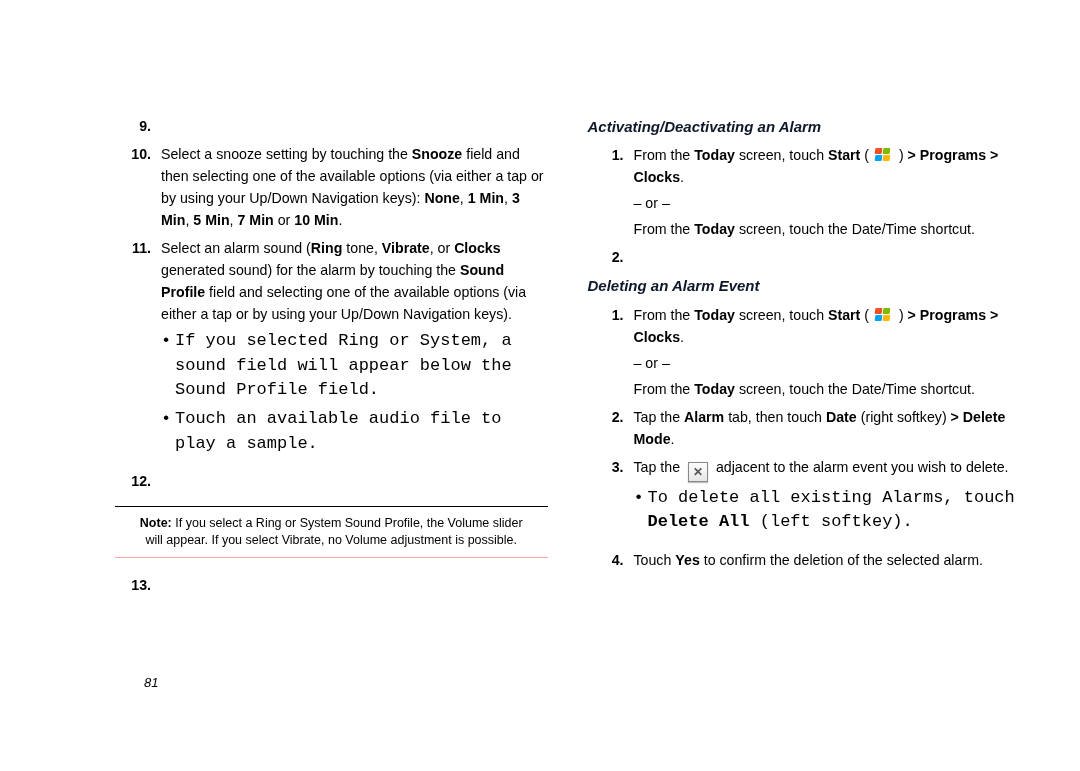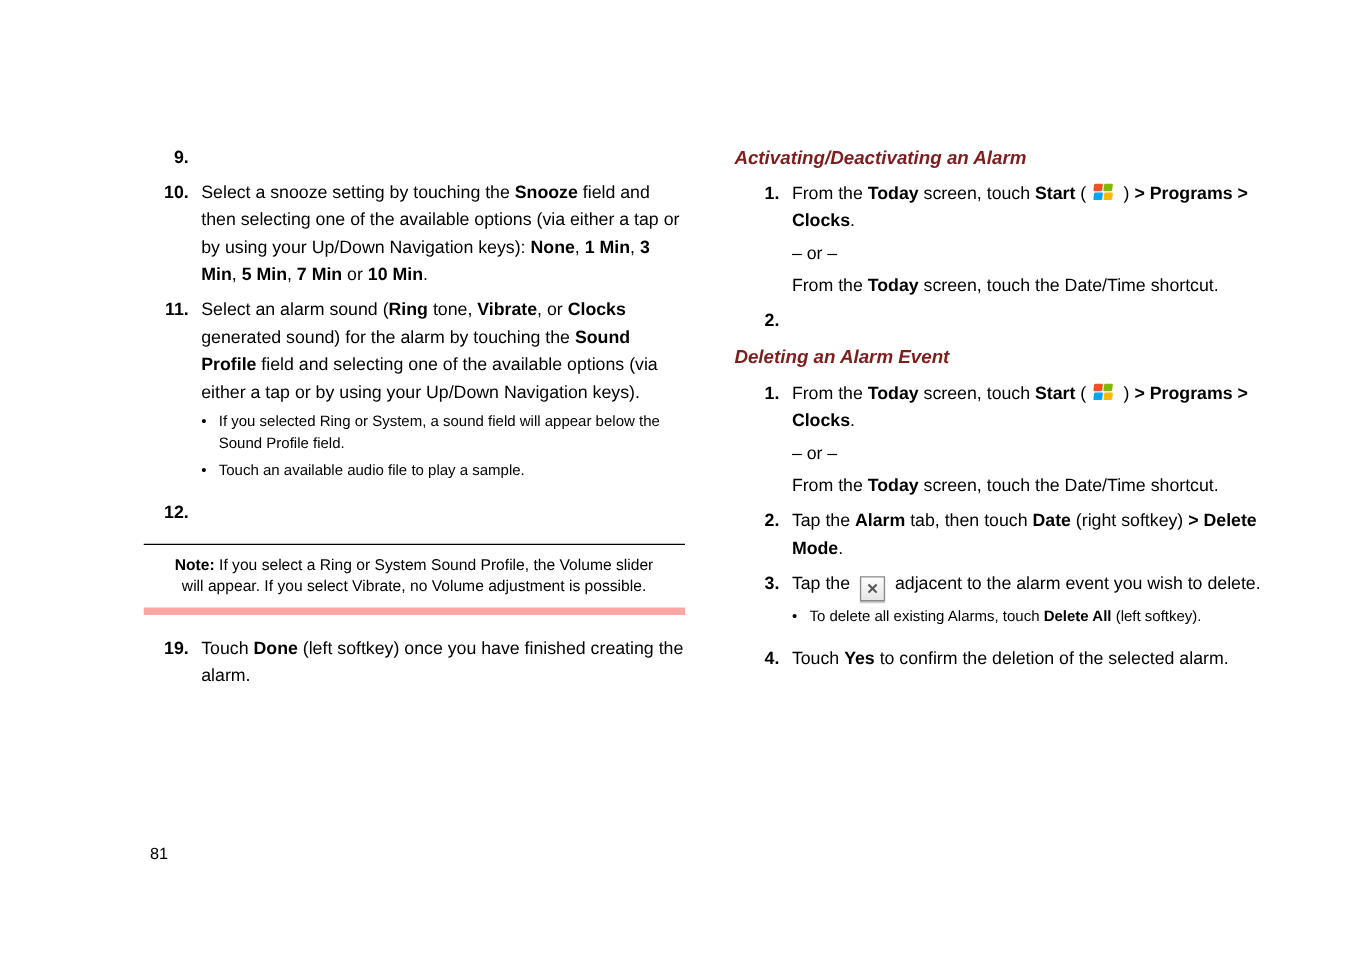--- a/index.html
+++ b/index.html
@@ -24,27 +24,27 @@
   }
   .col-left { flex-basis: 50%; }
   .col-right { flex-basis: 50%; }
 
   ol.num { list-style: none; padding: 0; margin: 0; }
   ol.num > li { display: flex; margin-bottom: 6px; }
   ol.num > li > .n { width: 36px; flex-shrink: 0; text-align: right; padding-right: 10px; font-weight: 700; }
   ol.num > li > .t { flex: 1; }
 
   ul.bul { list-style: none; padding: 0; margin: 4px 0 8px 0; }
-  ul.bul > li { font-family: Liberation Sans, sans-serif; font-stretch: condensed; font-size: 12px; line-height: 1.45; margin-bottom: 4px; padding-left: 14px; position: relative; }
+  ul.bul > li { font-family: Liberation Mono, monospace; font-stretch: condensed; font-size: 17px; line-height: 1.45; margin-bottom: 4px; padding-left: 14px; position: relative; }
   ul.bul > li::before { content: "•"; position: absolute; left: 0; }
 
-  .note-wrap { border-top: 1px solid #000; border-bottom: 6px solid #fca5a5; margin: 14px 0 16px 0; padding: 8px 20px; text-align: center; font-family: 'Arial Narrow', Arial, sans-serif; font-stretch: condensed; font-size: 12.5px; line-height: 1.35; }
+  .note-wrap { border-top: 1px solid #000; border-bottom: 1px solid #fca5a5; margin: 14px 0 16px 0; padding: 8px 20px; text-align: center; font-family: 'Arial Narrow', Arial, sans-serif; font-stretch: condensed; font-size: 12.5px; line-height: 1.35; }
   .note-wrap b { font-family: Arial, sans-serif; font-weight: 700; }
 
-  .heading { color: #7f1d1d; font-weight: 700; font-style: italic; font-size: 15px; margin: 0 0 6px 0; }
+  .heading { color: #0f172a; font-weight: 700; font-style: italic; font-size: 15px; margin: 0 0 6px 0; }
 
   .or { margin: 4px 0; }
 
   .winflag {
     display: inline-block;
     width: 18px; height: 14px;
     vertical-align: -2px;
     position: relative;
     margin: 0 2px;
   }
@@ -62,21 +62,21 @@
     box-shadow: 0 1px 1px rgba(0,0,0,.25);
     vertical-align: -4px;
     text-align: center;
     font-size: 12px;
     line-height: 18px;
     color:#555;
     margin: 0 4px;
     font-weight: 700;
   }
 
-  .pagenum { position: absolute; left: 120px; top: 675px; font-size: 13px; }
+  .pagenum { position: absolute; left: 144px; top: 675px; font-size: 13px; font-style: italic; }
 
   b { font-weight: 700; }
 </style>
 </head>
 <body>
 
 <div class="page">
   <div class="col col-left">
     <ol class="num" id="left-list">
         <li>
@@ -96,22 +96,21 @@
         <li>
           <div class="n">12.</div>
         </li>
       </ol>
     <div class="note-wrap">
       <b>Note:</b>
       <span>If you select a Ring or System Sound Profile, the Volume slider will appear. If you select Vibrate, no Volume adjustment is possible.</span>
     </div>
     <ol class="num" id="left-list-2">
         <li>
-          <div class="n">19.</div>
-          <div class="t">Touch <b>Done</b> (left softkey) once you have finished creating the alarm.</div>
+          <div class="n">13.</div>
         </li>
       </ol>
   </div>
 
   <div class="col col-right">
     <div class="heading">Activating/Deactivating an Alarm</div>
     <ol class="num" id="right-s1">
         <li>
           <div class="n">1.</div>
           <div class="t">From the <b>Today</b> screen, touch <b>Start</b> ( <span class="winflag"><span class="wf1"></span><span class="wf2"></span><span class="wf3"></span><span class="wf4"></span></span> ) <b>&gt; Programs &gt; Clocks</b>.<div class="or">– or –</div><div>From the <b>Today</b> screen, touch the Date/Time shortcut.</div></div>

